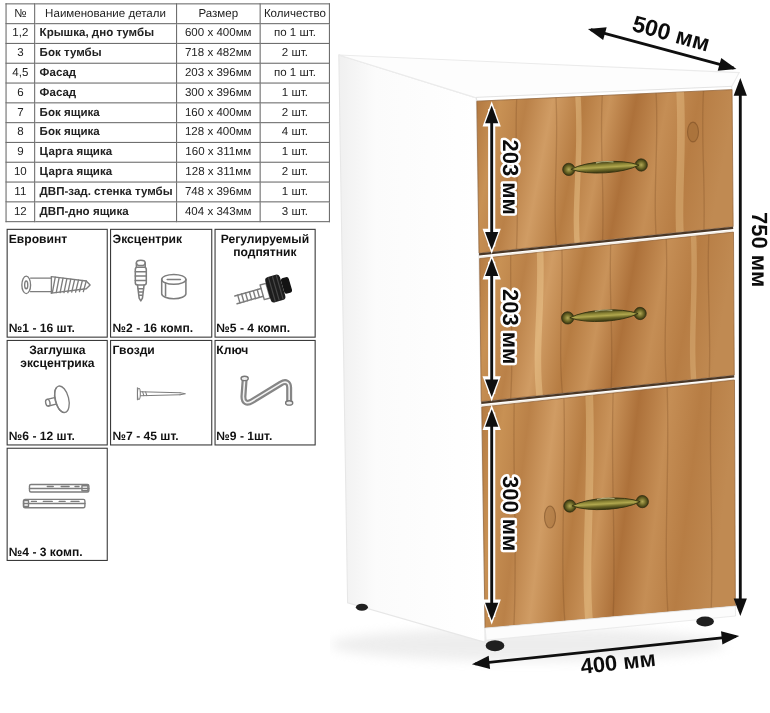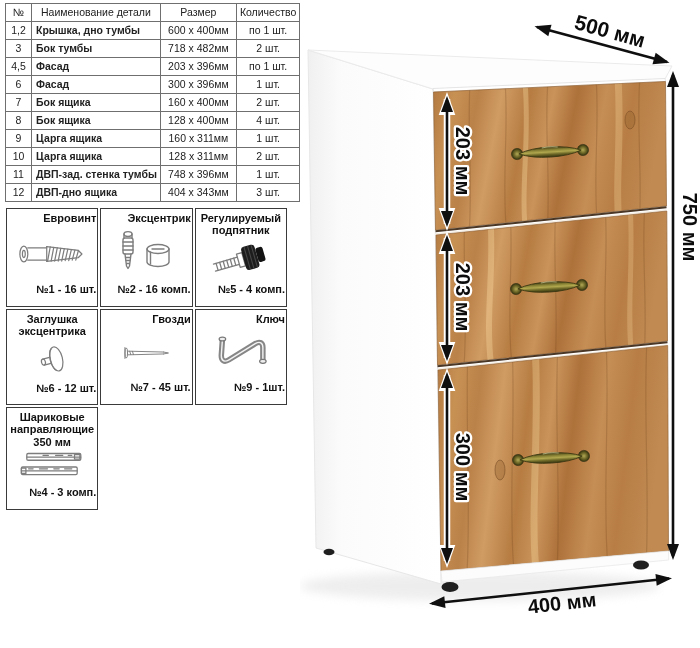--- a/index.html
+++ b/index.html
@@ -11,21 +11,21 @@
                font-size:10.5px;line-height:1;color:#222;background:#fff;}
   .parts-table th,.parts-table td{border:1px solid #6f6f6f;height:15px;
                padding:1px 3px;font-weight:normal;white-space:nowrap;text-align:center;}
   .parts-table td.nm{text-align:left;padding-left:4px;font-weight:bold;}
 
   
   .hw-grid{position:absolute;left:6px;top:208px;width:281px;height:300px;
            display:grid;grid-template-columns:1fr 1fr 1fr;
            grid-template-rows:99px 96px 103px;gap:2px;}
   .hw-cell{border:1px solid #3a3a3a;background:#fff;display:flex;
-           flex-direction:column;align-items:flex-end;padding:3px 1px 10px;
+           flex-direction:column;align-items:flex-start;padding:3px 1px 0;
            font-size:11px;color:#111;}
   .hw-title{font-weight:bold;text-align:center;line-height:1.12;}
   .hw-art{flex:1;display:flex;align-items:center;justify-content:center;width:100%;}
   .hw-count{font-weight:bold;margin-bottom:1px;white-space:nowrap;}
 
   
   .cab-wrap{position:absolute;left:300px;top:0;width:400px;height:648px;}
   .dim{font-weight:bold;fill:#0c0c0c;font-size:20px;}
   .dim-big{font-size:21px;}
   .dim-halo{stroke:#fff;stroke-width:4.5px;paint-order:stroke;stroke-linejoin:round;}
@@ -203,21 +203,20 @@
         <path d="M15,8 L14,22 C13.8,27.2 16.8,28.8 21,26.2 L45,11.5 C49.3,9 52,10.6 52,15 L52,27" stroke="#868686" stroke-width="5"></path>
         <path d="M15,8 L14,22 C13.8,27.2 16.8,28.8 21,26.2 L45,11.5 C49.3,9 52,10.6 52,15 L52,27" stroke="#f2f2f2" stroke-width="1.3"></path>
         <ellipse cx="15" cy="7.2" rx="3" ry="1.8" fill="#eee" stroke="#777" stroke-width="1.1"></ellipse>
         <ellipse cx="52" cy="27.6" rx="3" ry="1.8" fill="#eee" stroke="#777" stroke-width="1.1"></ellipse>
       </svg>
     </div>
     <div class="hw-count">№9 - 1шт.</div>
   </div>
 
   <div class="hw-cell">
-    <div class="hw-title">Шариковые направляющие 350 мм</div>
     <div class="hw-art">
       <svg class="hwsvg" width="80" height="36" viewBox="0 0 80 40">
         <rect x="12" y="5" width="60" height="7.5" rx="1.5"></rect>
         <line x1="12" y1="9" x2="72" y2="9"></line>
         <path d="M30,7 h6 M44,7 h8 M58,7 h4"></path>
         <rect x="65" y="6.2" width="6" height="5"></rect>
         <rect x="6" y="20" width="62" height="8.5" rx="1.5"></rect>
         <line x1="6" y1="24.2" x2="68" y2="24.2"></line>
         <path d="M14,22 h5 M26,22 h9 M42,22 h6 M54,22 h8"></path>
         <rect x="6" y="21.2" width="5" height="6"></rect>

